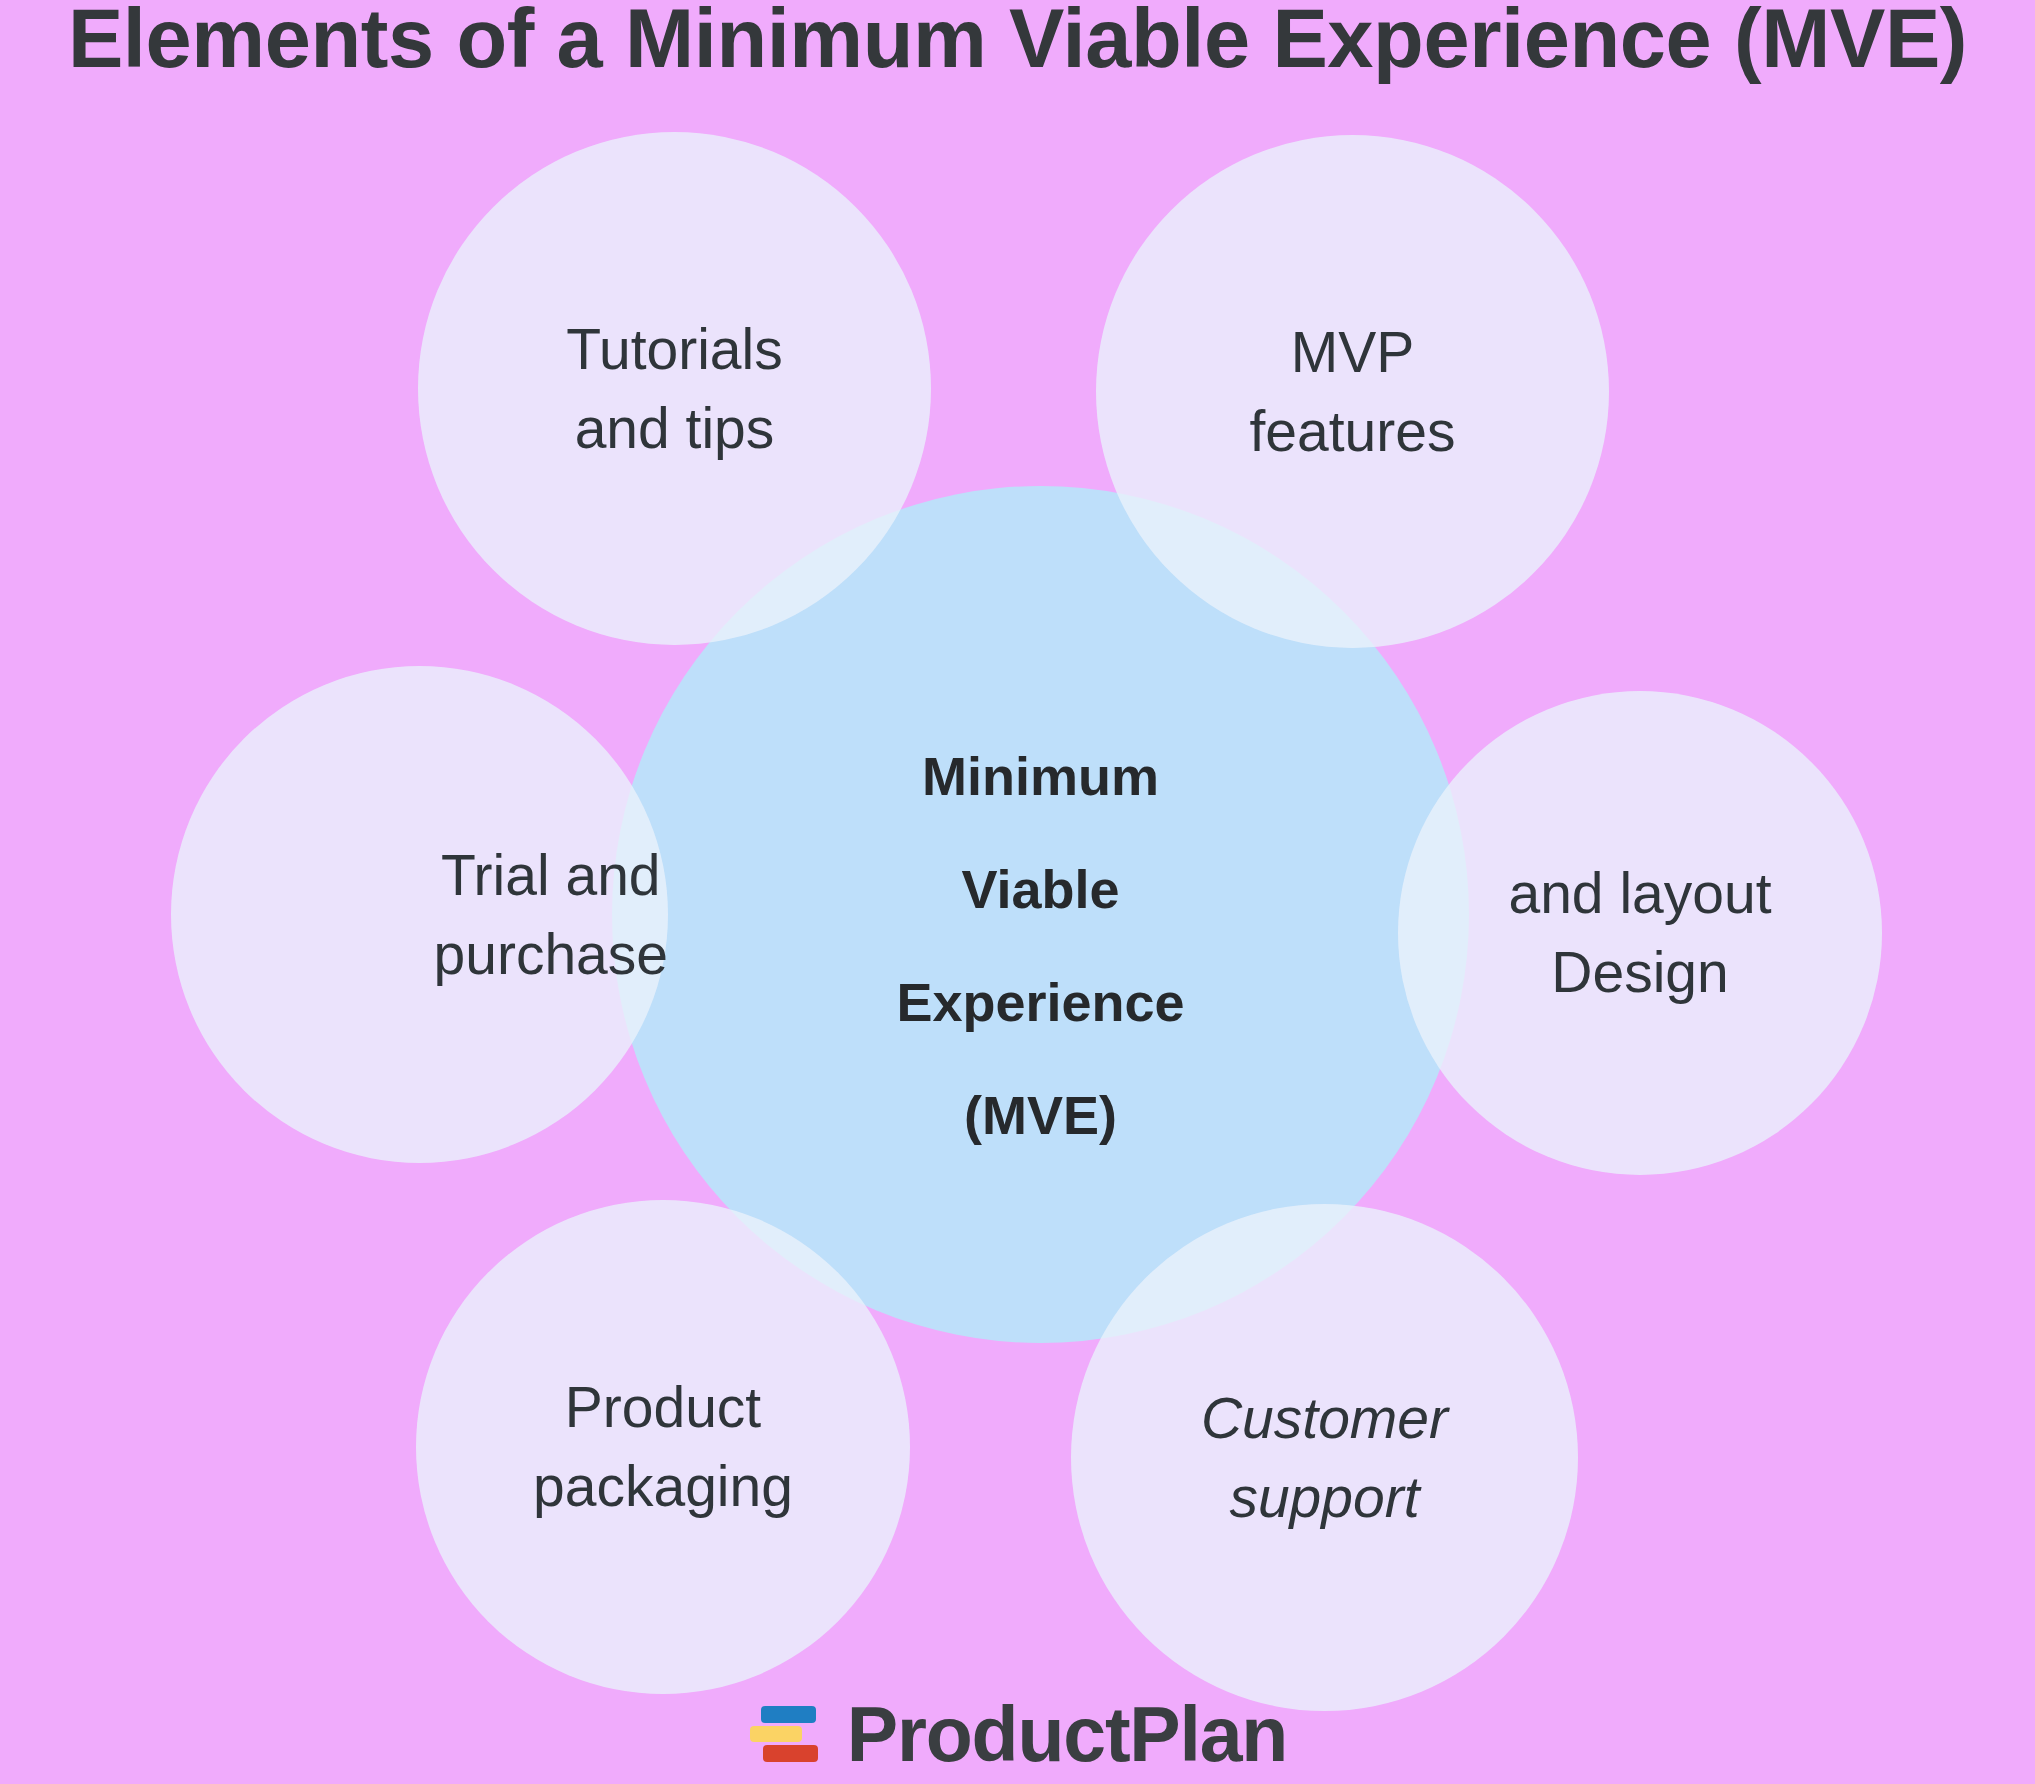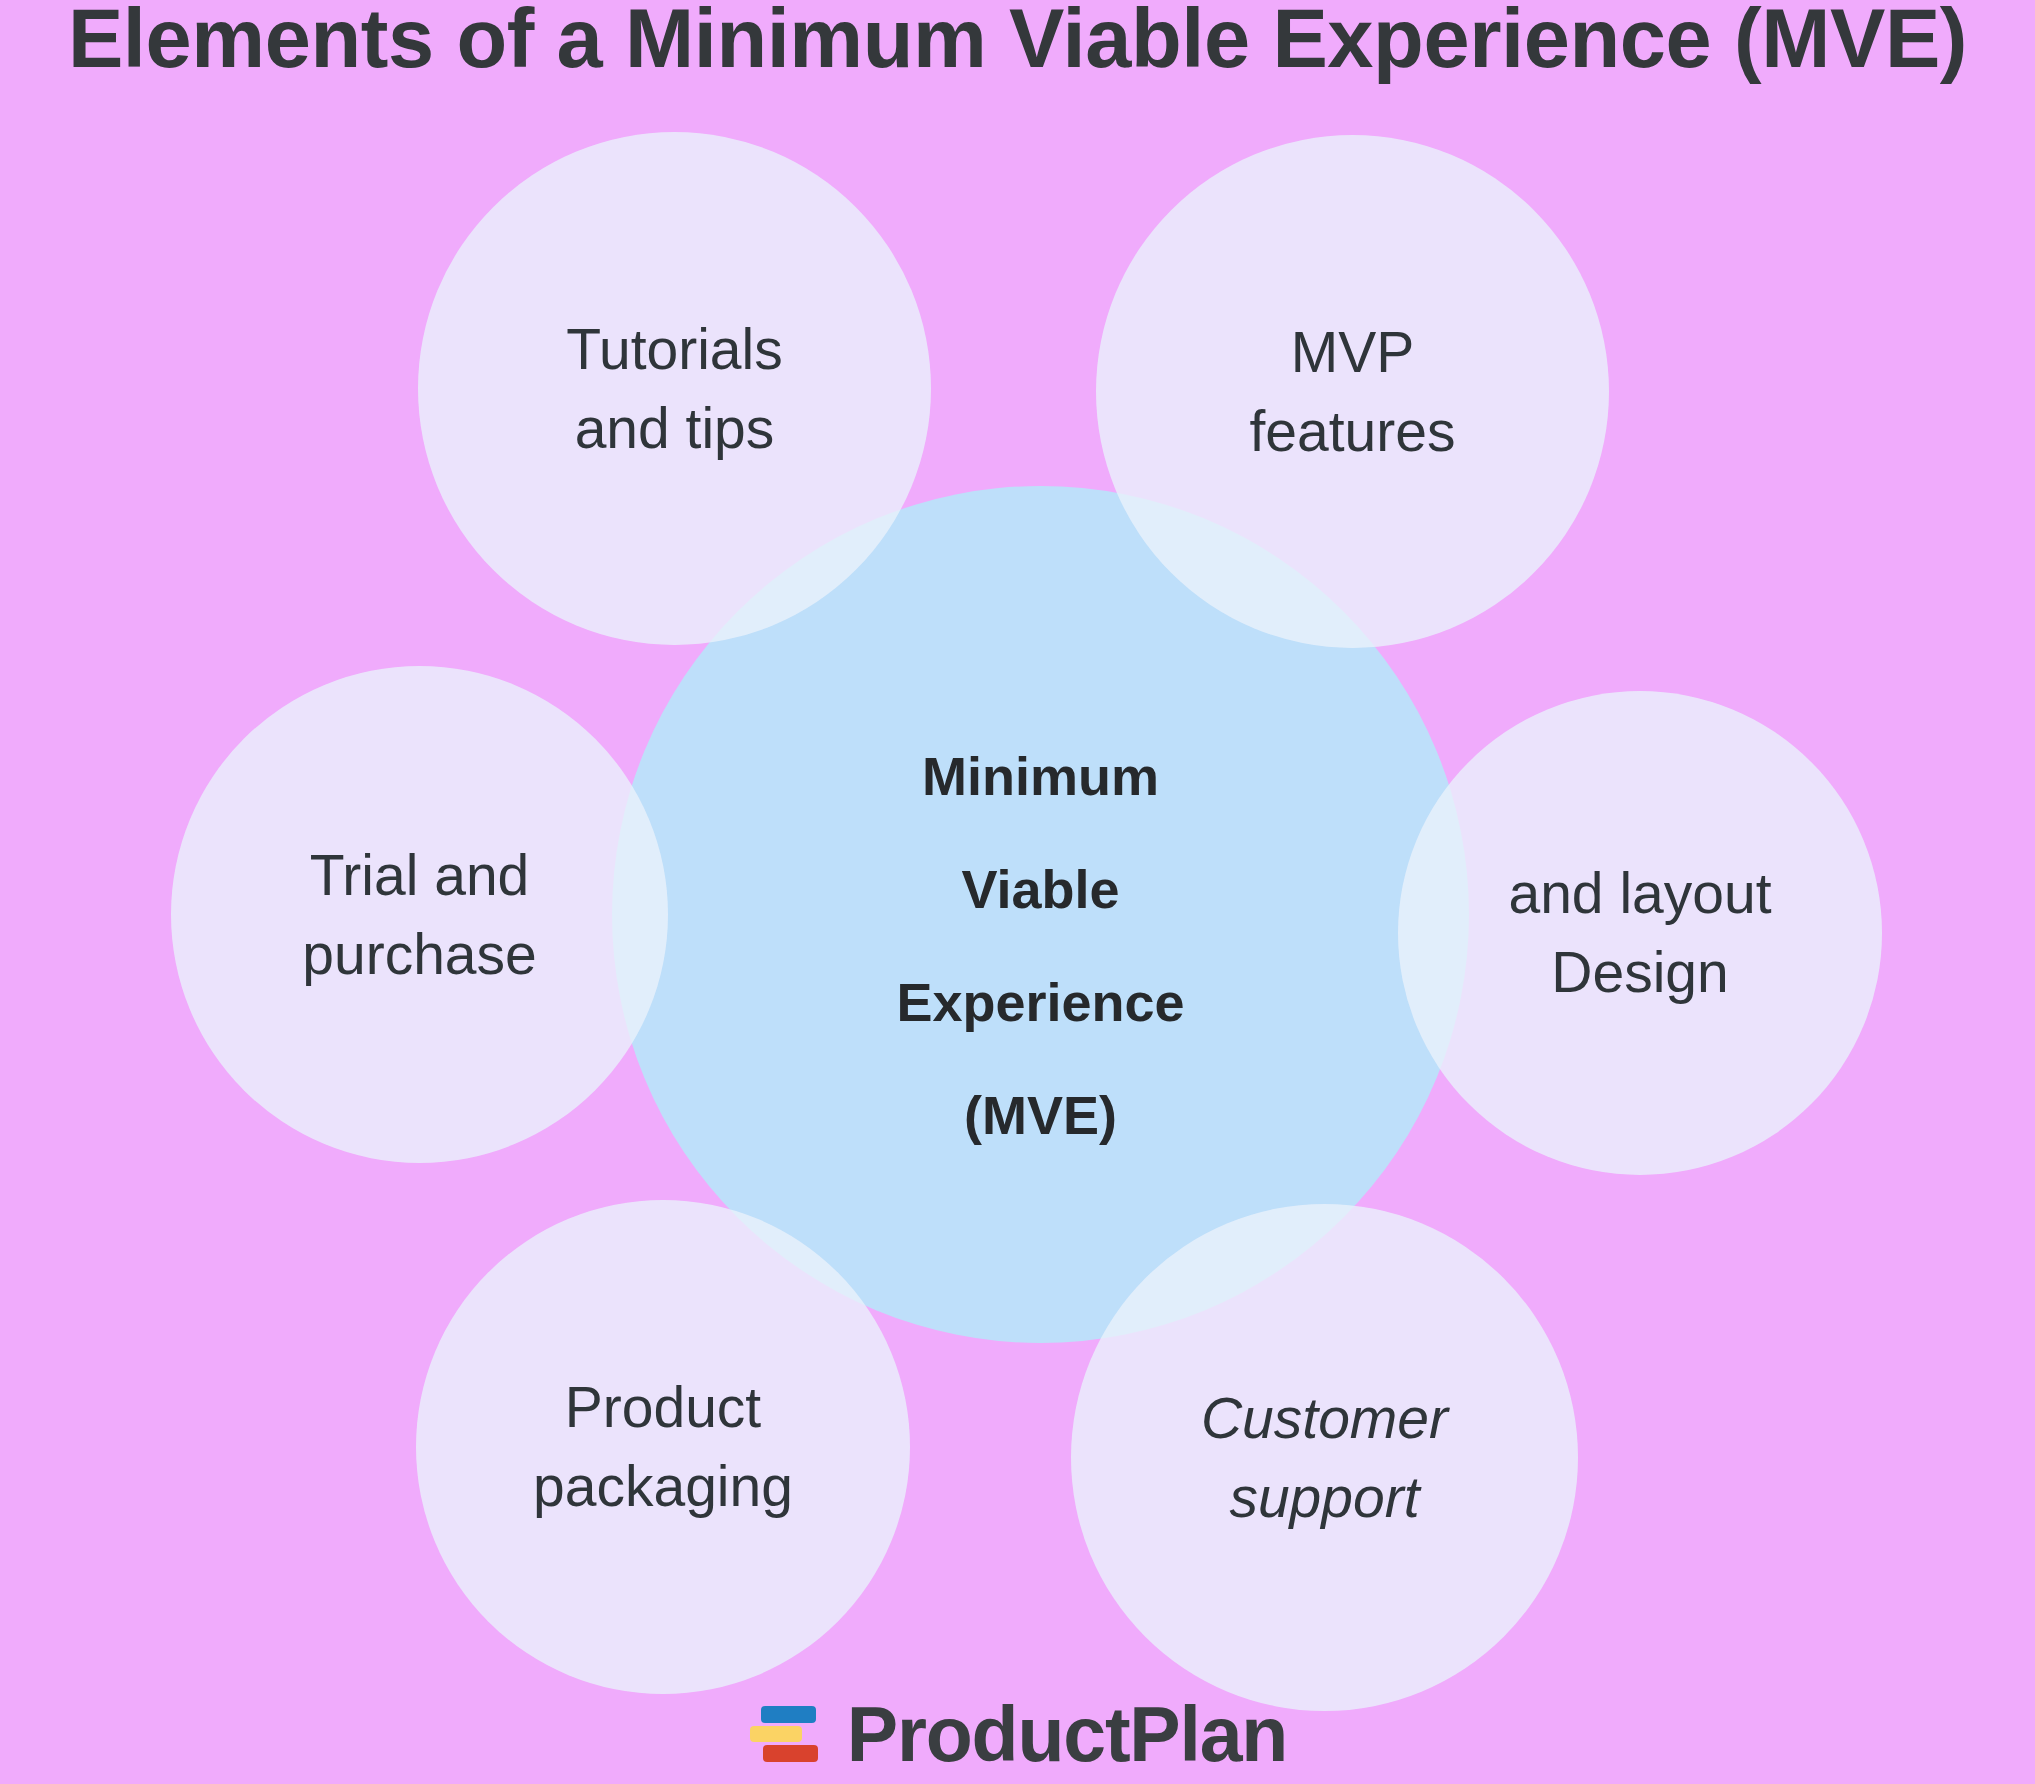--- a/index.html
+++ b/index.html
@@ -61,21 +61,21 @@
   }
 
   .node-label {
     font-size: 57px;
     line-height: 79px;
     color: #2F353A;
   }
 
   .node-tutorials  { left: 418px; top: 132px;  width: 513px; height: 513px; }
   .node-mvp        { left: 1096px; top: 135px;  width: 513px; height: 513px; }
-  .node-trial      { left: 171px;  top: 666px; width: 497px; height: 497px; }
+  .node-trial      { left: 171px;  top: 666px; width: 497px; height: 497px; justify-content: flex-end; }
   .node-design     { left: 1398px; top: 691px; width: 484px; height: 484px; }
   .node-packaging  { left: 416px; top: 1200px; width: 494px; height: 494px; }
   .node-support    { left: 1071px; top: 1204px; width: 507px; height: 507px; font-style: italic; }
 
   
   .logo {
     position: absolute;
     left: 2px;
     right: 0;
     top: 1705px;

